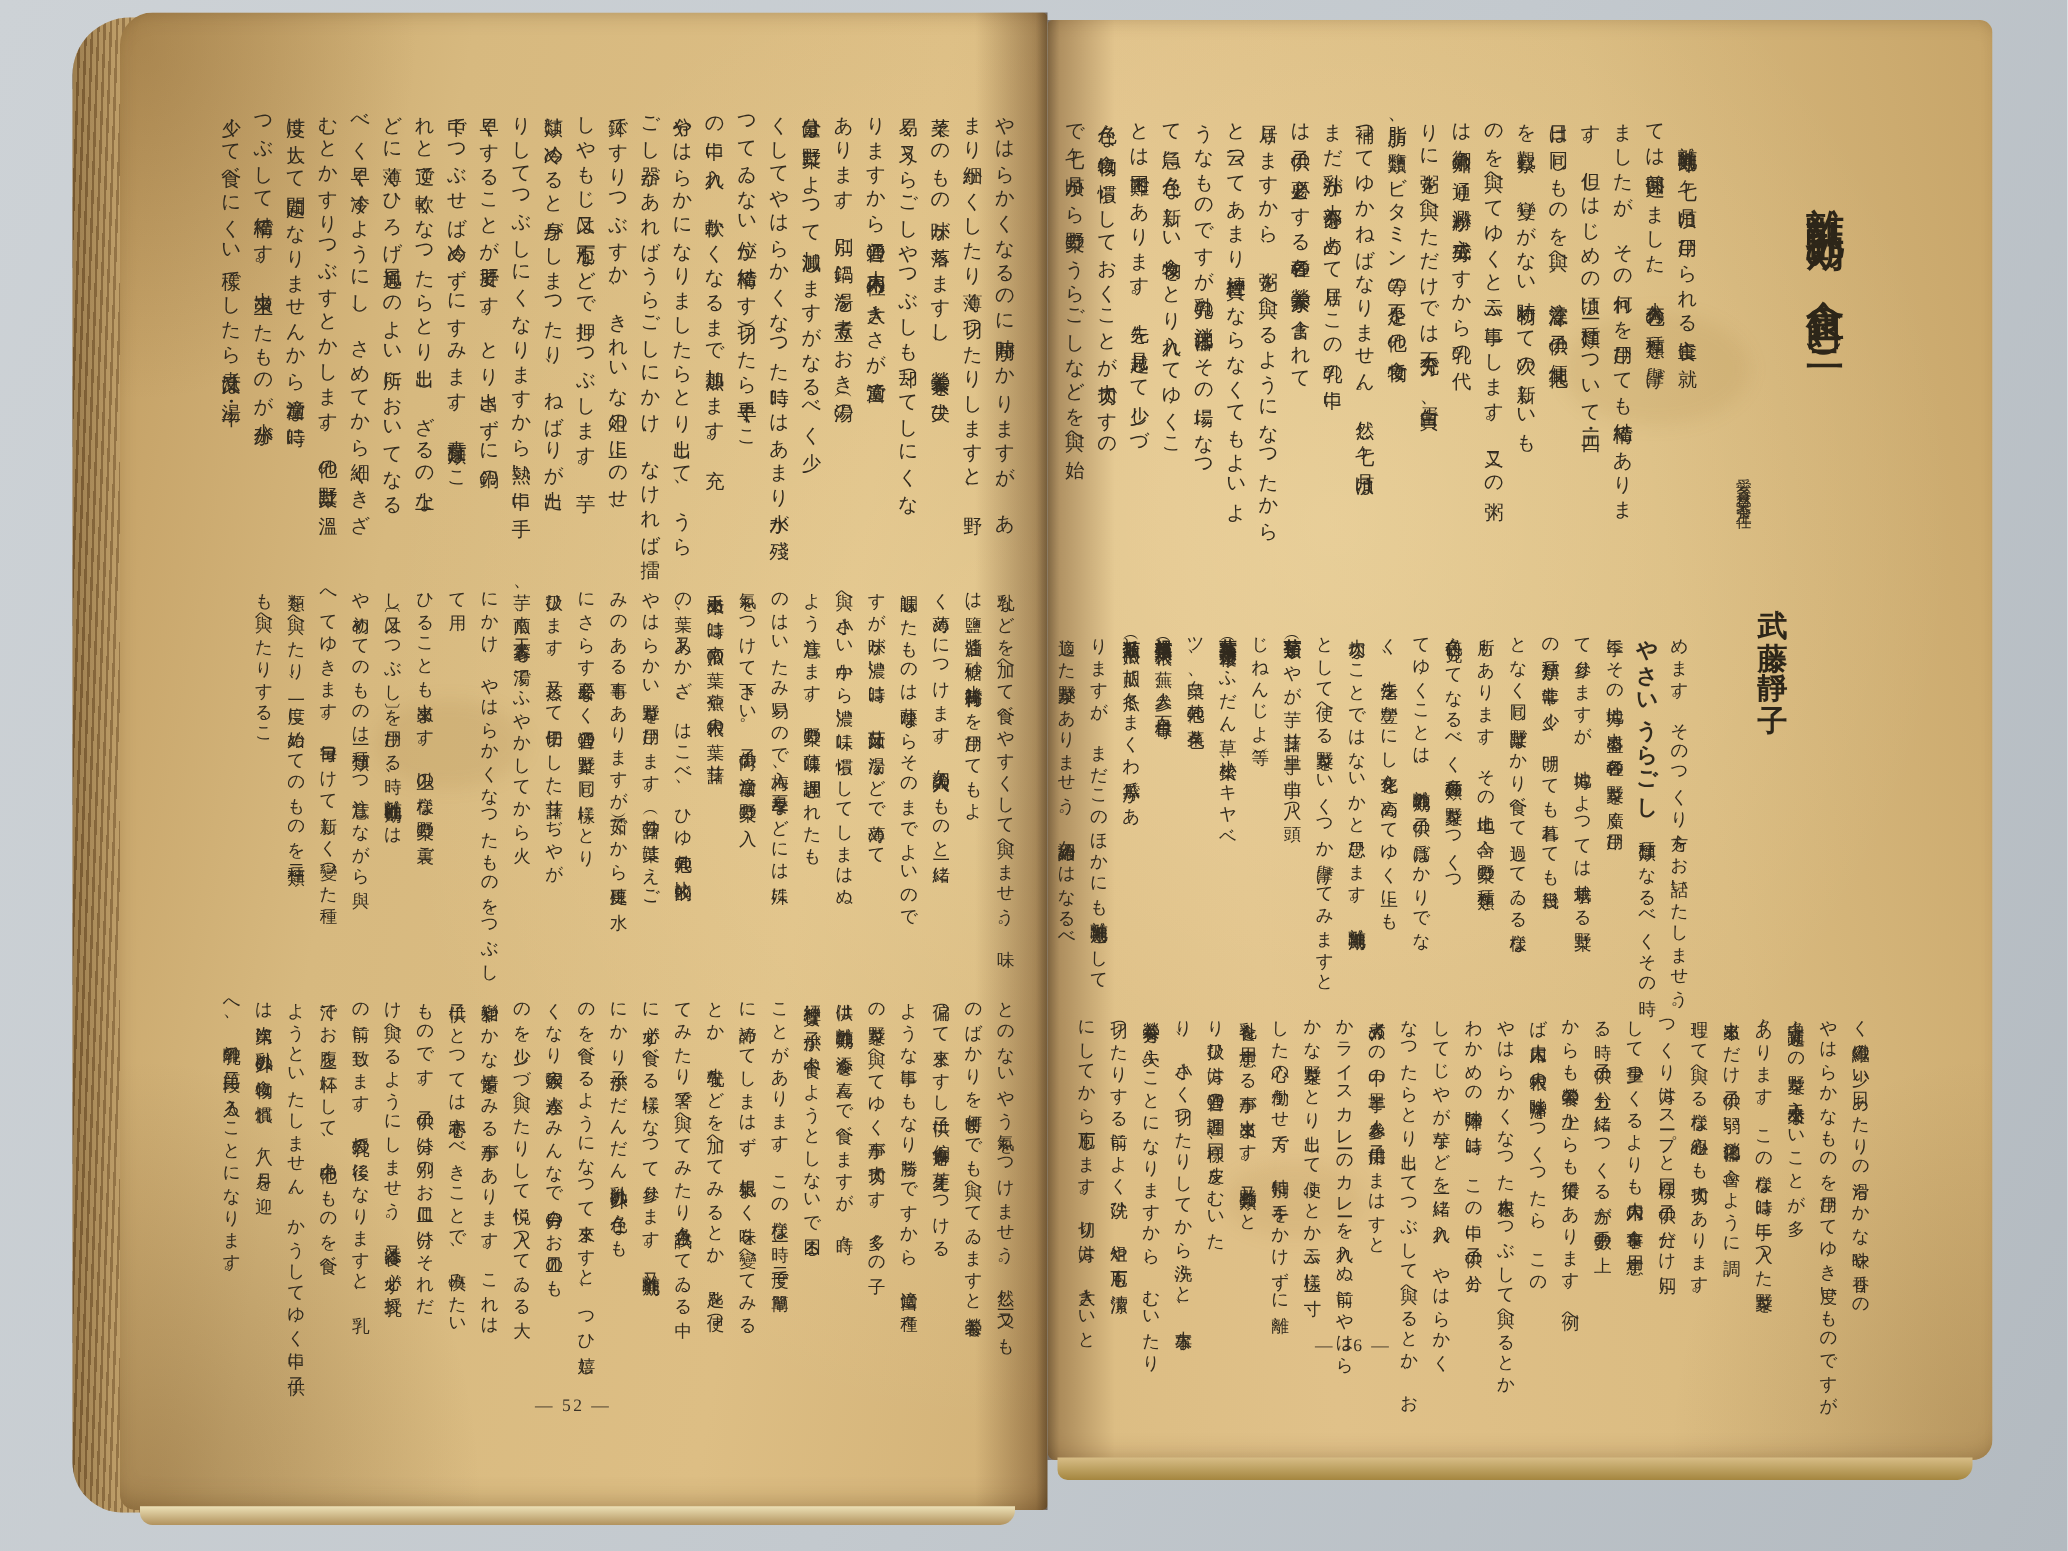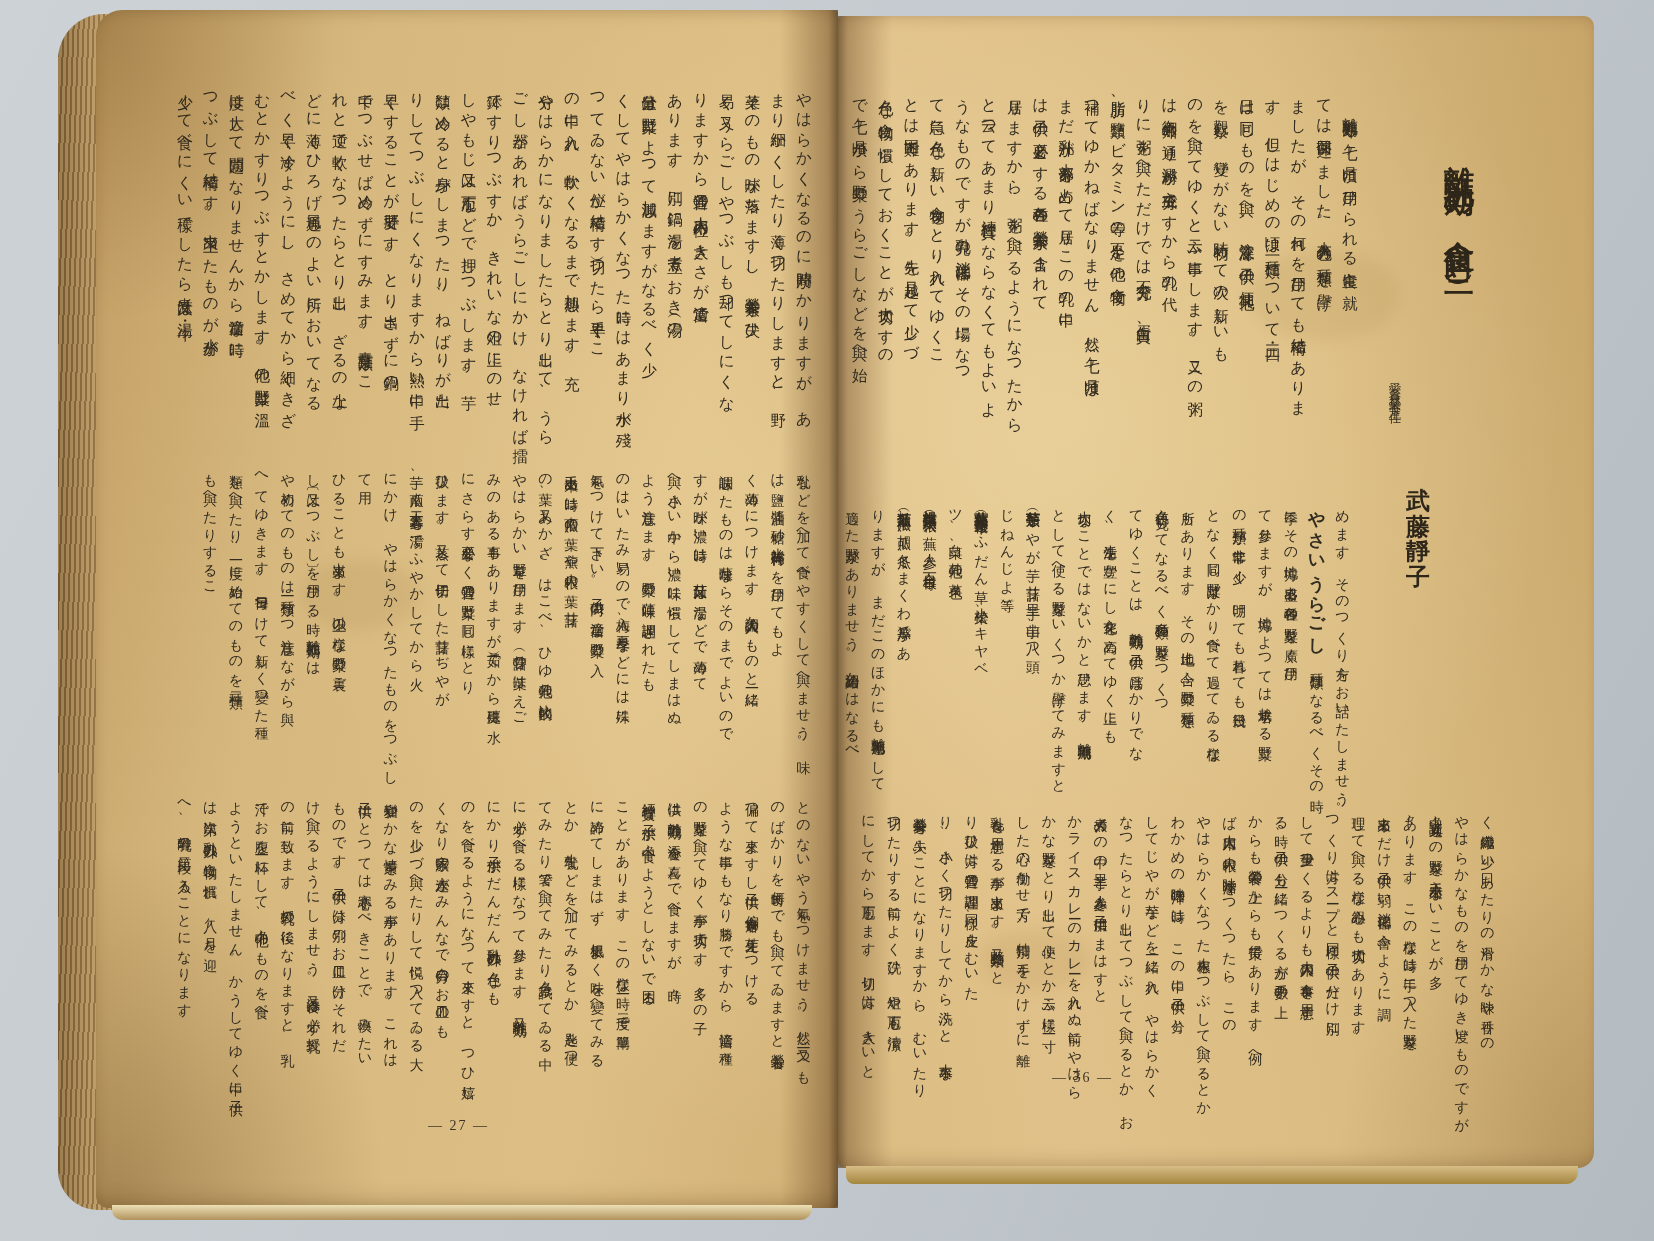--- a/index.html
+++ b/index.html
@@ -253,13 +253,13 @@
     <div class="col">變和やかな情景をみる事があります。これは</div>
     <div class="col">子供にとつては寒心すべきことで、慎みたい</div>
     <div class="col">ものです。子供の分は別のお皿に分けそれだ</div>
     <div class="col">け與へるようにしませう。又添食は必ず授乳</div>
     <div class="col">の前に致します。授乳の後になりますと、乳</div>
     <div class="col">汁でお腹を一杯にして、中々他のものを食べ</div>
     <div class="col">ようといたしません。かうしてゆく中に子供</div>
     <div class="col">は次第に乳以外の食物に慣れ、八ヶ月を迎</div>
     <div class="col">へ、離乳の第二段に入ることになります。</div>
   </div>
-<div class="pagenum p37">— 27 —</div>
+<div class="pagenum p37">— 52 —</div>
 
 </body></html>

